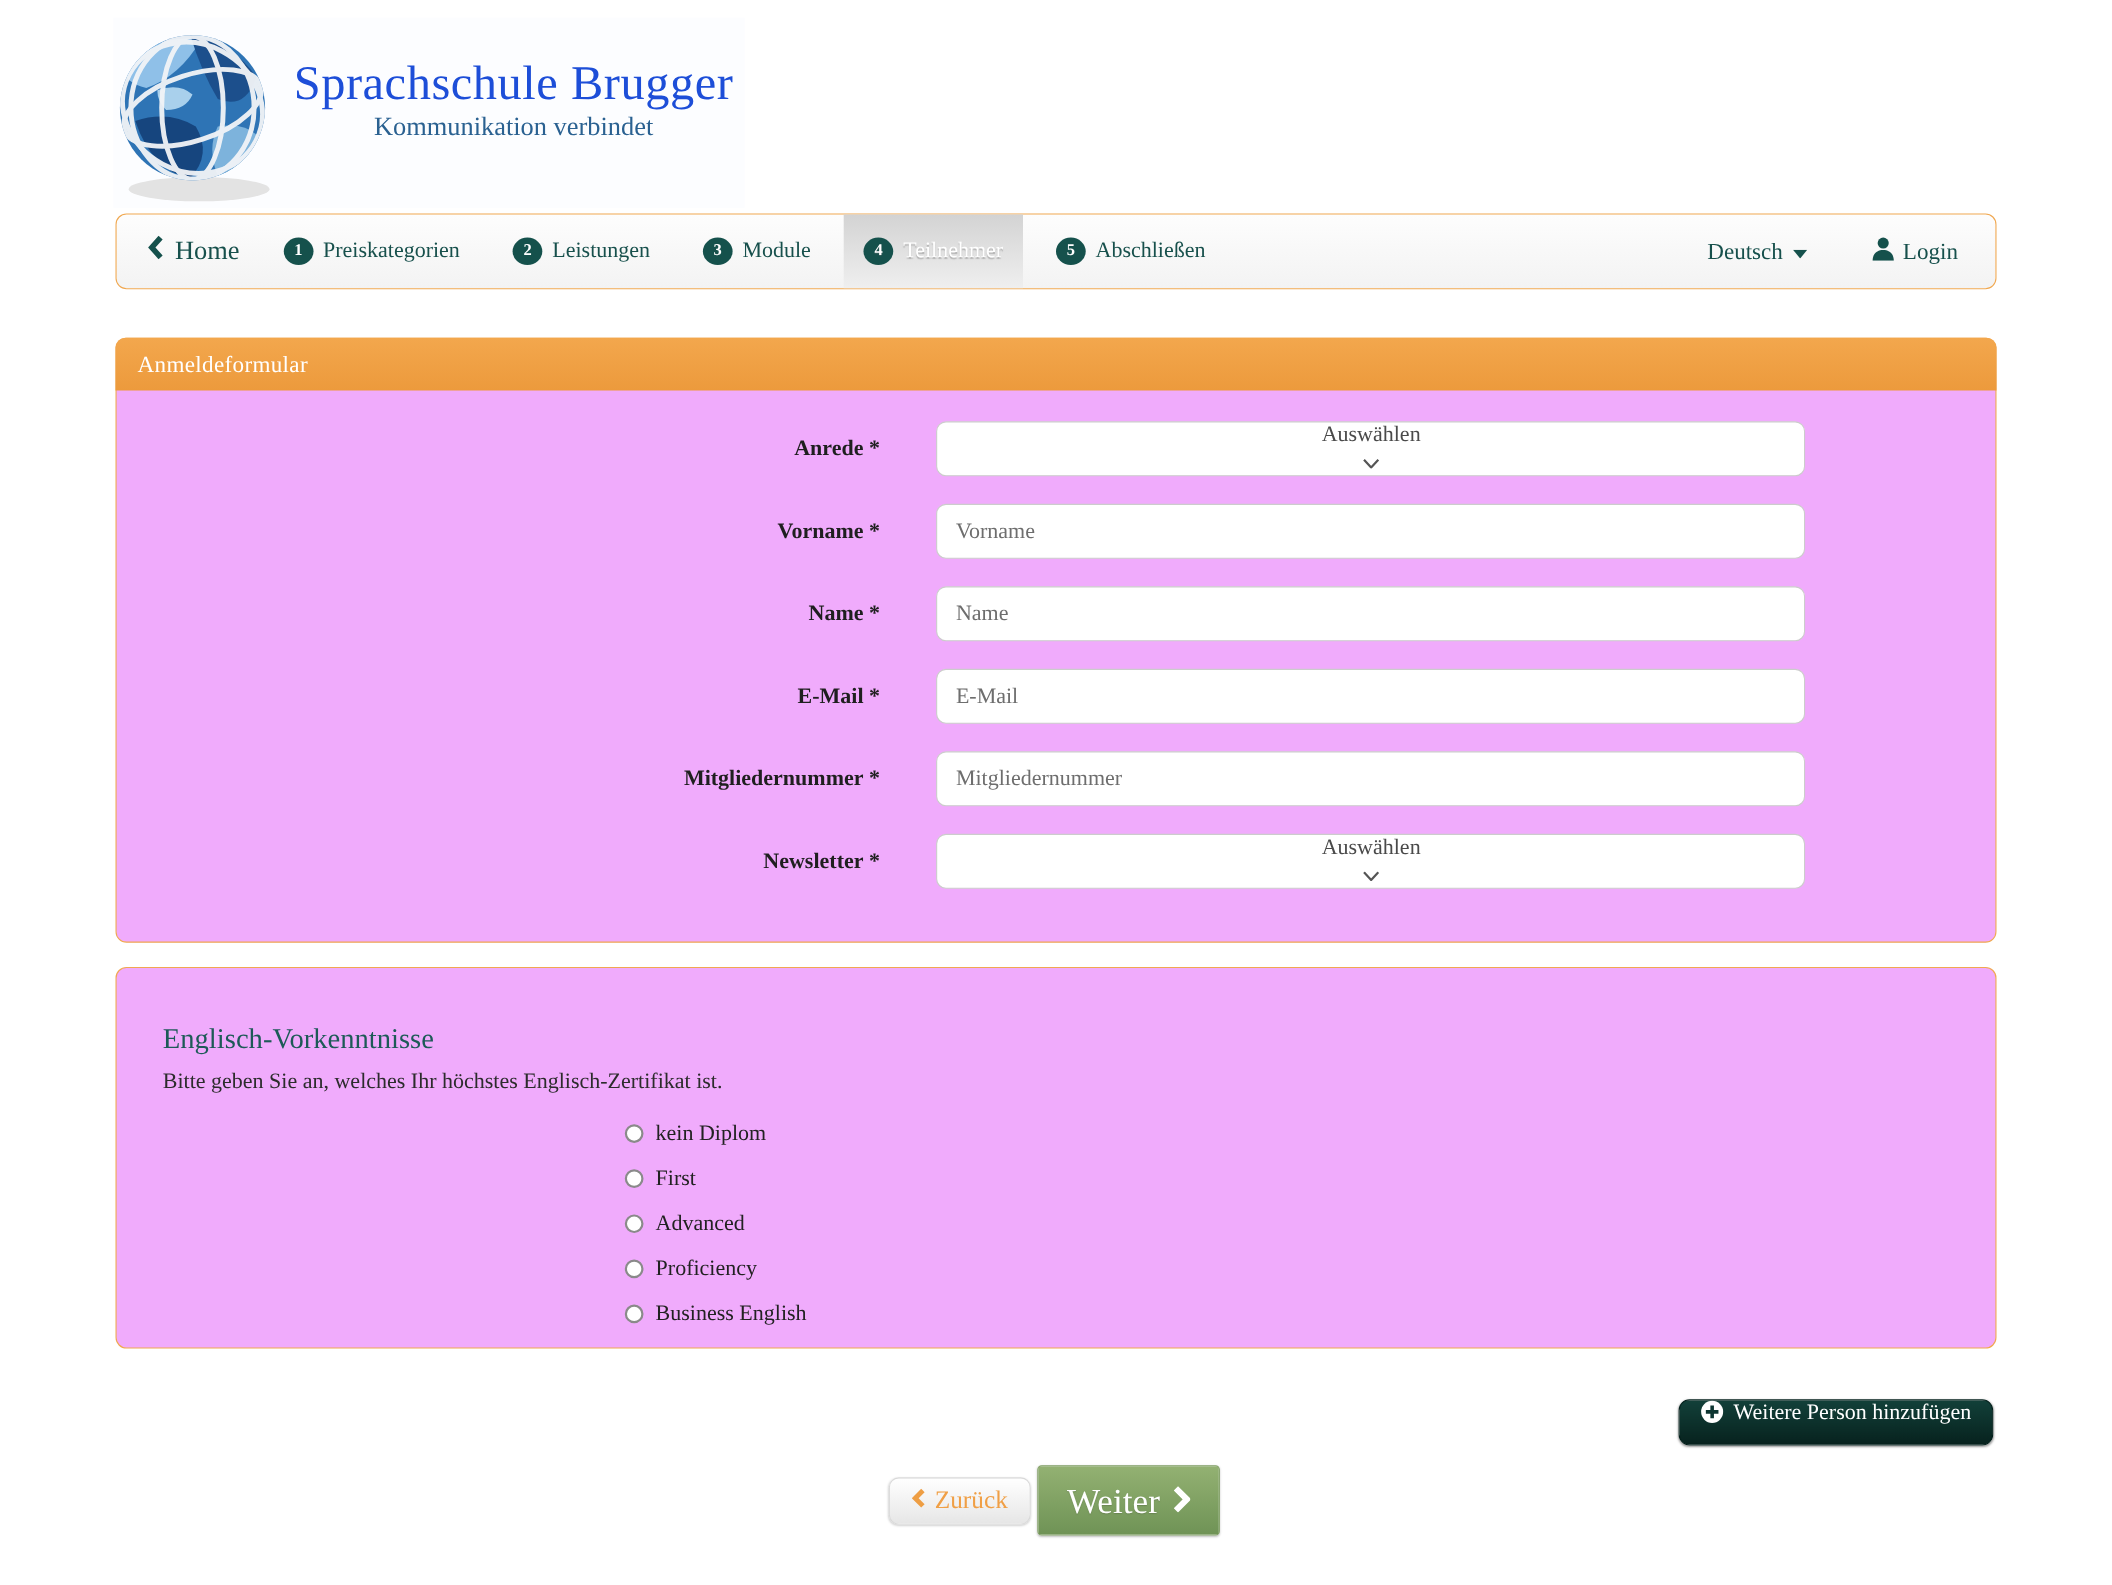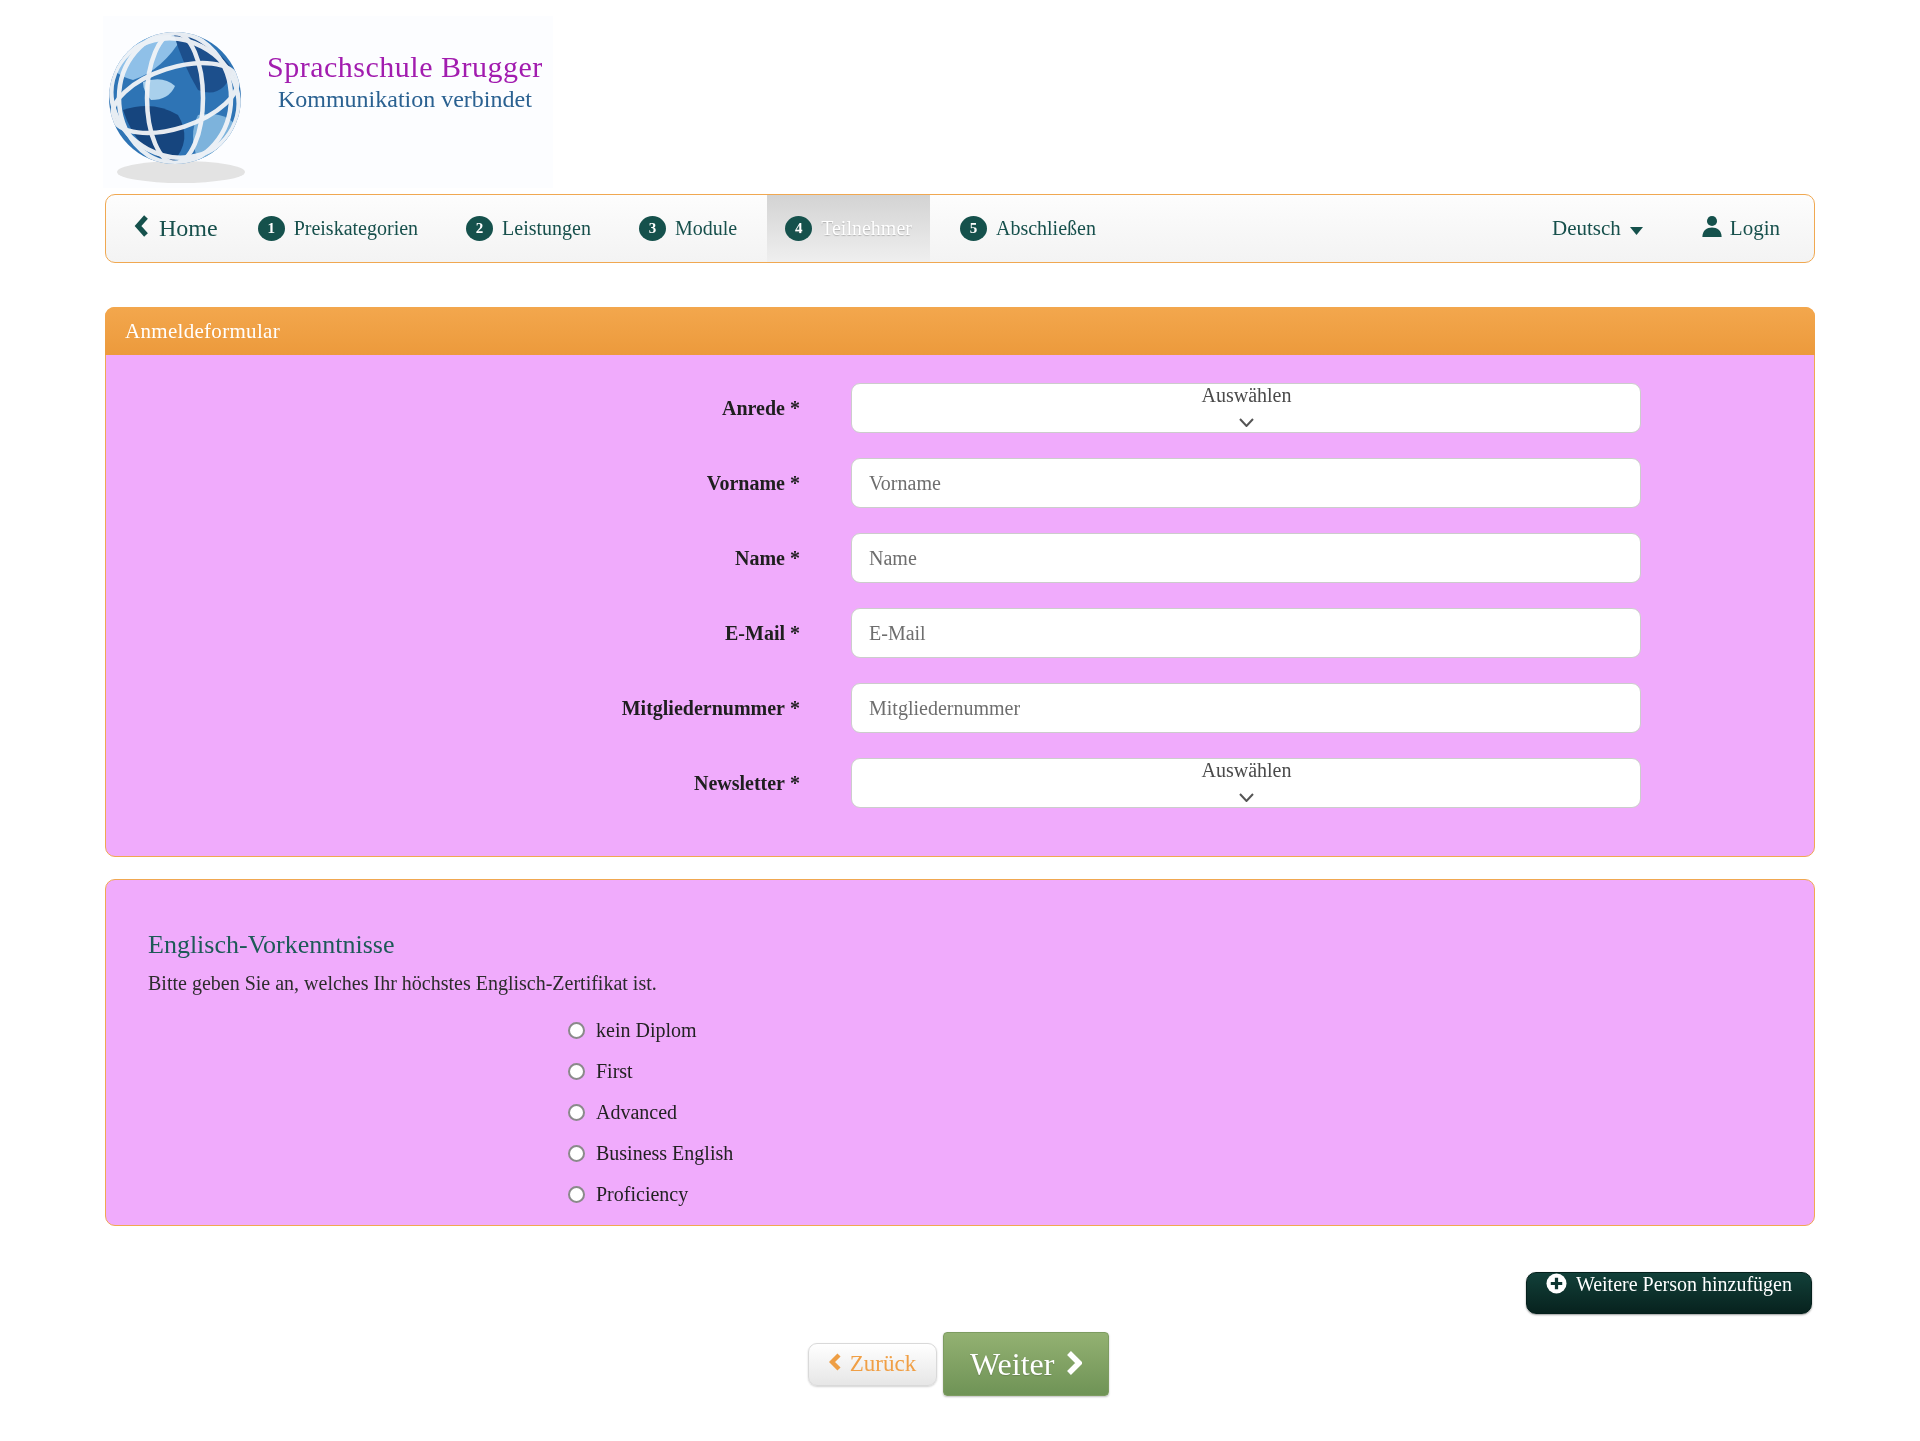--- a/index.html
+++ b/index.html
@@ -5,21 +5,21 @@
   * { margin:0; padding:0; box-sizing:border-box; }
   html,body { background:#fff; }
   body { font-family:"Liberation Serif", serif; width:1920px; height:1441px; position:relative; }
 
   .page { width:1920px; height:1441px; overflow:hidden; }
 
   
   .logo-area { display:flex; align-items:flex-start; padding:16px 0 0 103px; height:180px; }
   .logo-bg { display:flex; background:#fcfdff; padding:4px 10px 0 0; }
   .logo-text { margin:30px 0 0 14px; }
-  .logo-title { font-size:30px; color:#a21caf; letter-spacing:0.5px; }
+  .logo-title { font-size:44px; color:#1d4ed8; letter-spacing:0.5px; }
   .logo-subtitle { font-size:24px; color:#2a6191; text-align:center; margin-top:2px; }
 
   
   .navbar { margin:14px 105px 0; height:69px; border:1px solid #f0a851; border-radius:10px;
             background:linear-gradient(#fdfdfd,#f3f3f3); display:flex; align-items:center; }
   .nav-home { display:flex; align-items:center; gap:10px; margin-left:28px; font-size:24px;
               color:#17504c; cursor:pointer; height:100%; padding-right:10px; }
   .nav-step { display:flex; align-items:center; gap:9px; height:100%; padding:0 18px;
               margin-left:12px; font-size:20px; color:#17504c; cursor:pointer; }
   .nav-step.active { background:linear-gradient(#d3d3d3,#efefef); color:#fff;
@@ -230,25 +230,25 @@
       <div class="radio-row">
         <span class="radio-circle"></span>
         <span>First</span>
       </div>
       <div class="radio-row">
         <span class="radio-circle"></span>
         <span>Advanced</span>
       </div>
       <div class="radio-row">
         <span class="radio-circle"></span>
+        <span>Proficiency</span>
+      </div>
+      <div class="radio-row">
+        <span class="radio-circle"></span>
         <span>Business English</span>
-      </div>
-      <div class="radio-row">
-        <span class="radio-circle"></span>
-        <span>Proficiency</span>
       </div>
     </div>
   </section>
 
   <div class="actions-row1">
     <button class="btn-add-person">
       <span>
         <svg width="21" height="21" viewBox="0 0 22 22">
             <circle cx="11" cy="11" r="10.5" fill="#fff"></circle>
             <path d="M11 5 V17 M5 11 H17" stroke="#0d3531" stroke-width="3.4"></path>

